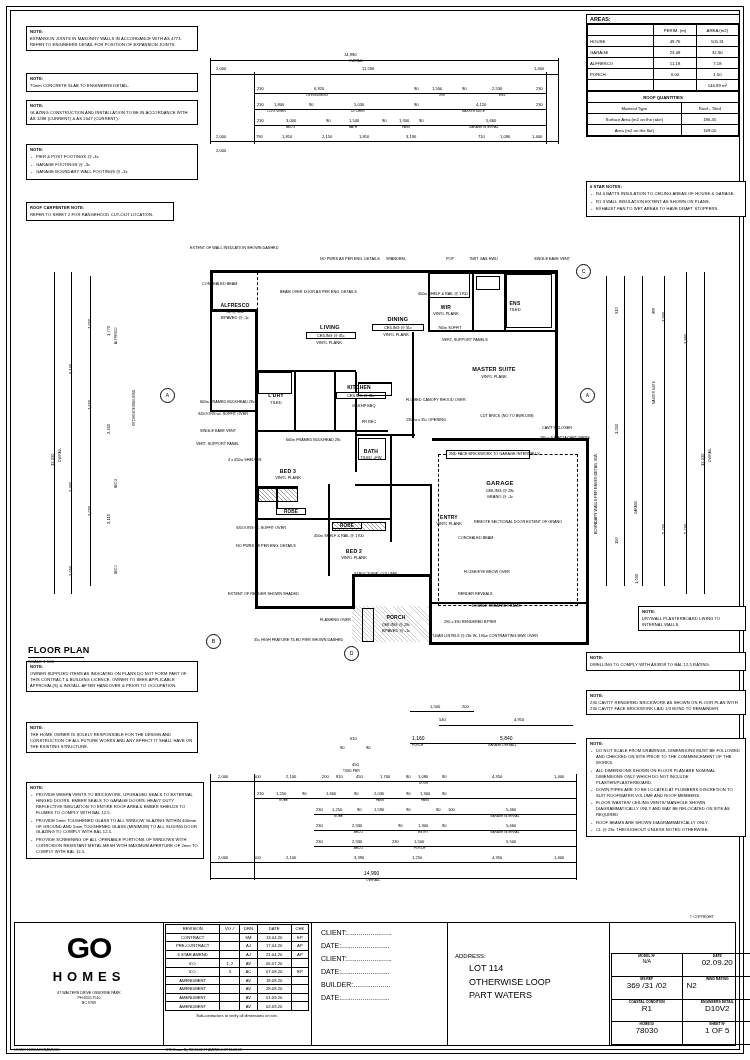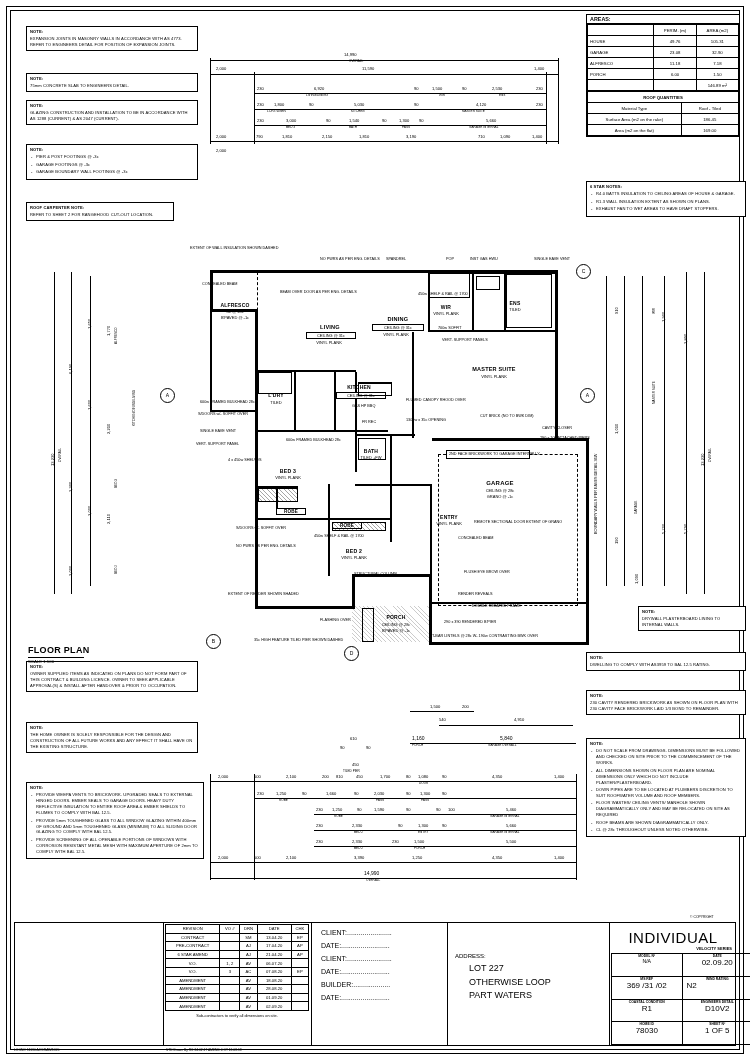--- a/index.html
+++ b/index.html
@@ -585,20 +585,31 @@
     <div class="tick" style="left:562px;top:760px;height:106px;"></div>
   </div>
 
   <div id="titleblock">
 
     <div class="vline" style="left:148px;top:0;height:122px;"></div>
     <div class="vline" style="left:296px;top:0;height:122px;"></div>
     <div class="vline" style="left:432px;top:0;height:122px;"></div>
     <div class="vline" style="left:594px;top:0;height:122px;"></div>
 
+    <div class="tbcell" style="left:0;top:2px;width:148px;height:120px;text-align:center;">
+      <div style="margin-top:6px;">
+        <span class="logo-txt">GO</span>
+      </div>
+      <div style="margin-top:2px;">
+        <span class="logo-sub">HOMES</span>
+      </div>
+      <div class="logo-addr" style="margin-top:6px;white-space:pre-line;">67 WALTERS DRIVE  OSBORNE PARK
+PH  6555 7510
+BC 9769</div>
+    </div>
 
     <div class="tbcell" style="left:150px;top:1px;width:144px;height:121px;">
       <table class="revtbl" style="border-collapse:collapse;width:100%;">
         <tbody>
             <tr>
           <td style="width:38%;">REVISION</td>
           <td style="width:14%;">VO #</td>
           <td style="width:12%;">DRN</td>
           <td style="width:24%;">DATE</td>
           <td style="width:12%;">CHK</td>
@@ -675,29 +686,25 @@
       <div class="cl" style="margin:2px 0 0 6px;">CLIENT:.......................</div>
       <div class="cl" style="margin:6px 0 0 6px;">DATE:.........................</div>
       <div class="cl" style="margin:6px 0 0 6px;">CLIENT:.......................</div>
       <div class="cl" style="margin:6px 0 0 6px;">DATE:.........................</div>
       <div class="cl" style="margin:6px 0 0 6px;">BUILDER:...................</div>
       <div class="cl" style="margin:6px 0 0 6px;">DATE:.........................</div>
     </div>
 
     <div class="tbcell" style="left:436px;top:30px;width:156px;">
       <div class="addr-l" style="margin-left:4px;">ADDRESS:</div>
-      <div class="addr-v" style="margin-left:18px;margin-top:3px;">LOT 227</div>
+      <div class="addr-v" style="margin-left:18px;margin-top:3px;">LOT 114</div>
       <div class="addr-v" style="margin-left:18px;">OTHERWISE LOOP</div>
       <div class="addr-v" style="margin-left:18px;">PART WATERS</div>
     </div>
 
-    <div class="tbcell" style="left:596px;top:2px;width:124px;">
-      <div class="indiv" style="margin-top:4px;">INDIVIDUAL</div>
-      <div class="velo" style="padding-right:3px;">VELOCITY SERIES</div>
-    </div>
     <div class="hline" style="left:596px;top:30px;width:142px;"></div>
 
     <div class="tbcell" style="left:596px;top:30px;width:142px;height:92px;">
       <table class="grid" style="width:100%;height:100%;">
         <tbody>
             <tr>
           <td style="width:50%;padding:0;vertical-align:top;">
             <div class="mk">MODEL N°</div>
             <div class="mv-s">N/A</div>
           </td>

